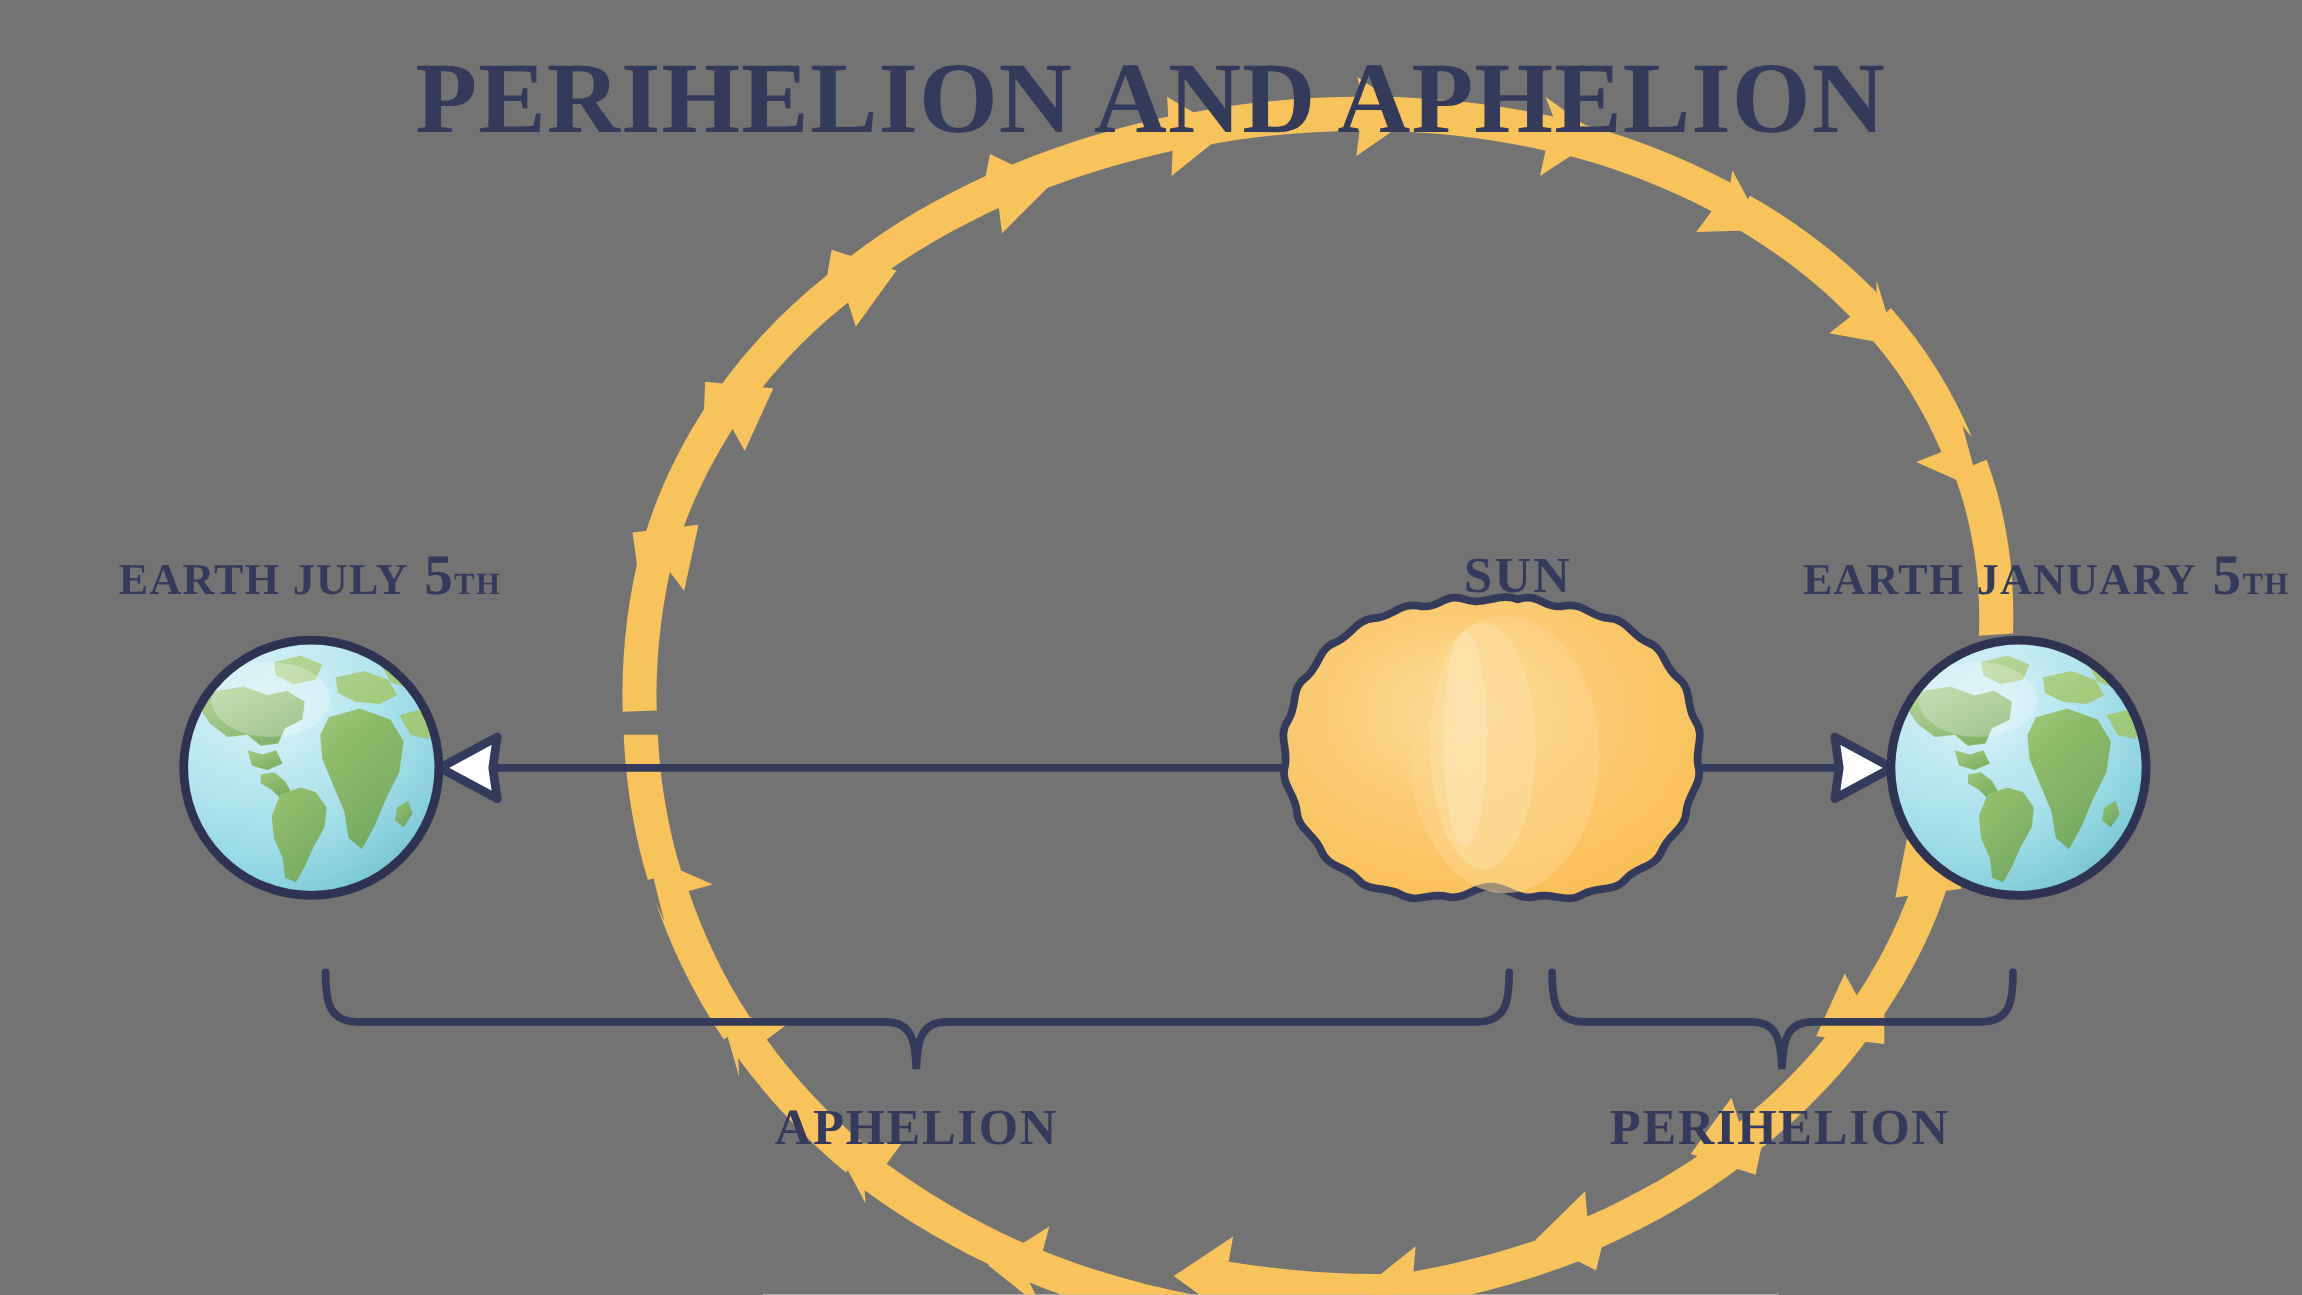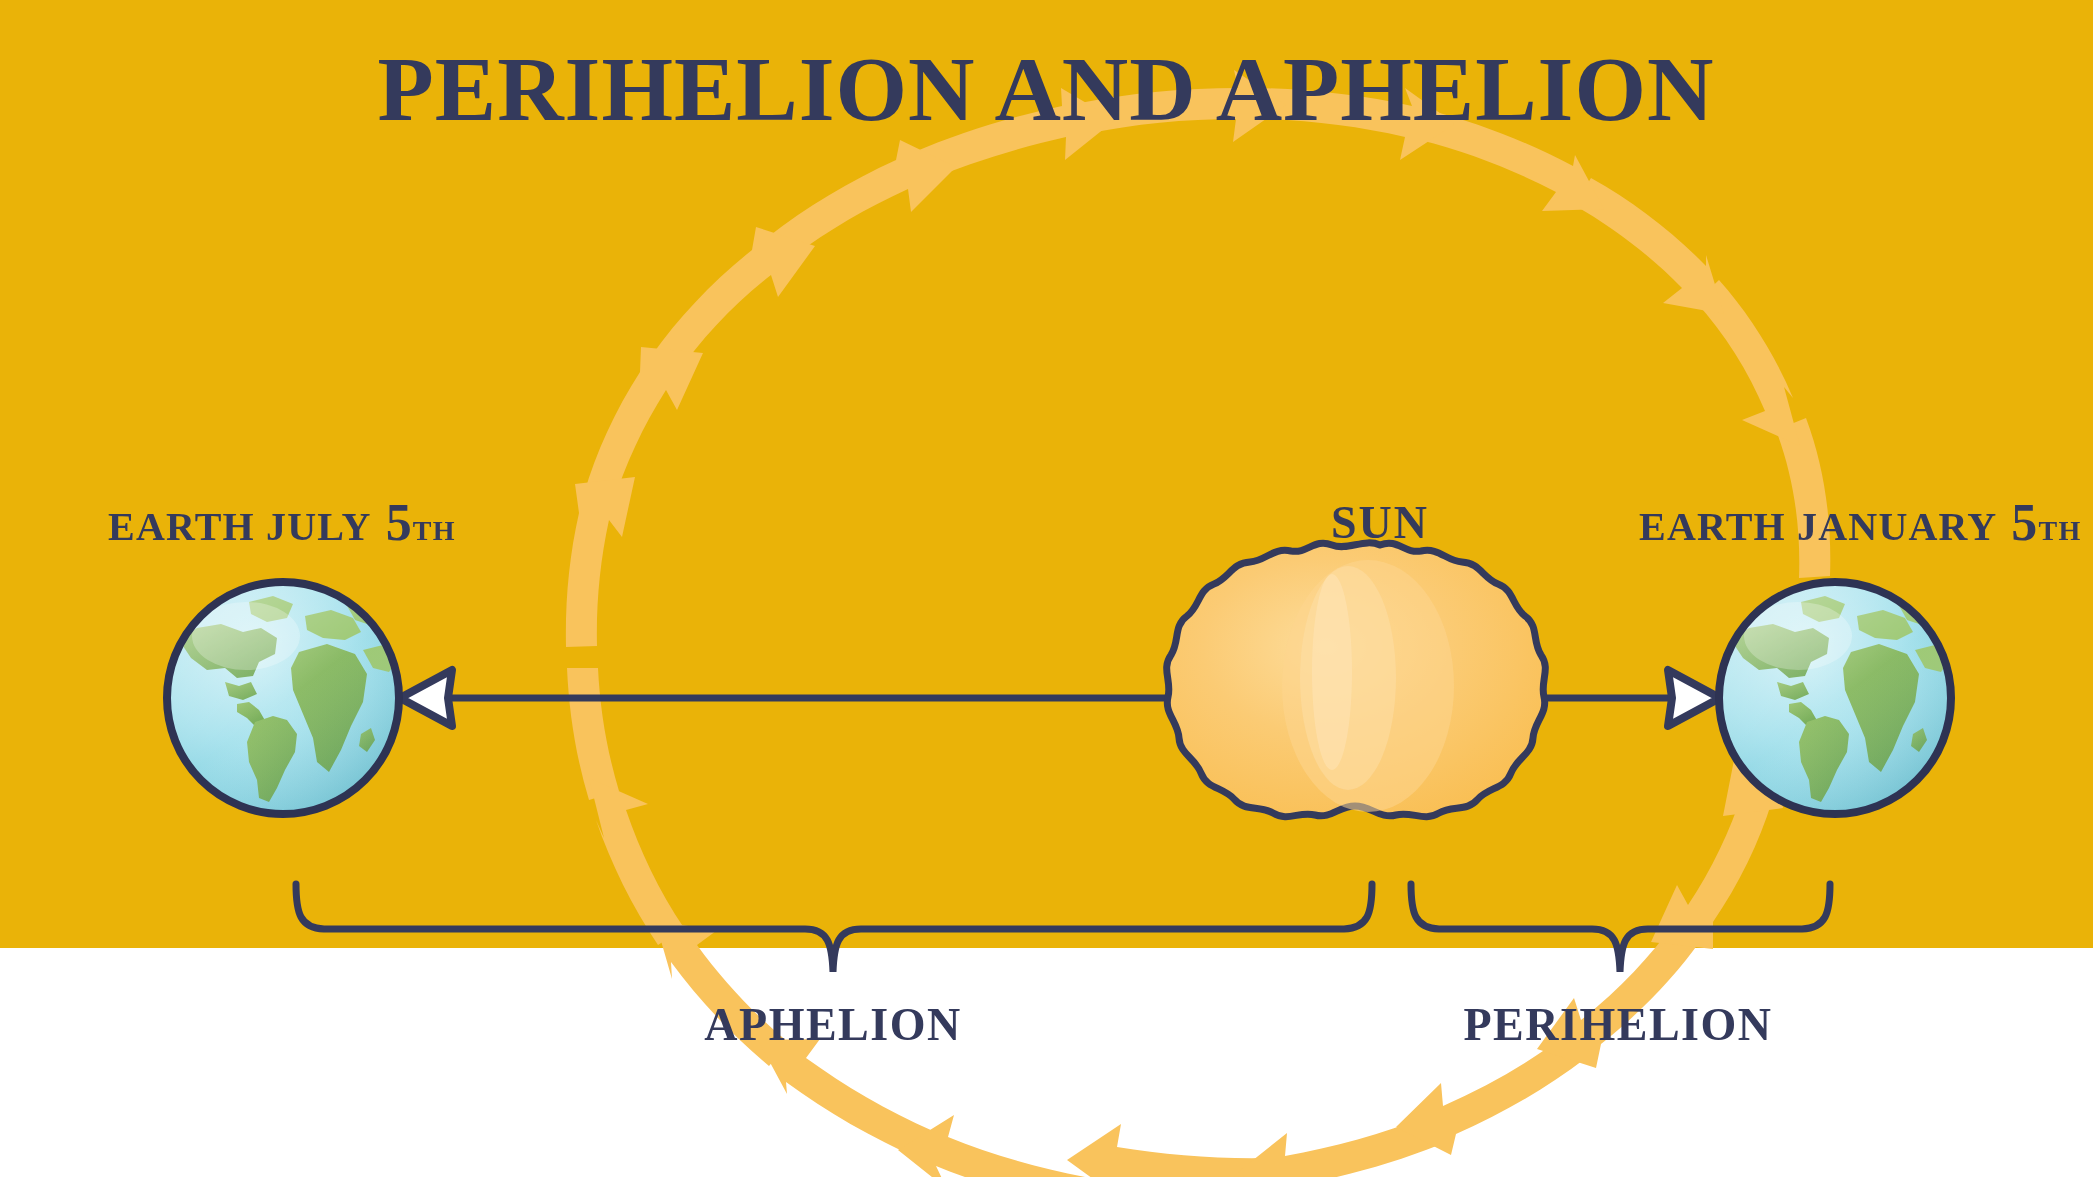--- a/index.html
+++ b/index.html
@@ -9,22 +9,22 @@
   }
   body {
     width: 2093px;
     height: 1177px;
     overflow: hidden;
     font-family: "Liberation Serif", serif;
   }
   #stage {
     position: relative;
     width: 2093px;
-    height: 948px;
-    background: #eab308;
+    height: 1177px;
+    background: #737373;
   }
   #diagram {
     position: absolute;
     inset: 0;
     width: 2093px;
     height: 1177px;
     display: block;
   }
   .ttl {
     font-family: "Liberation Serif", serif;

